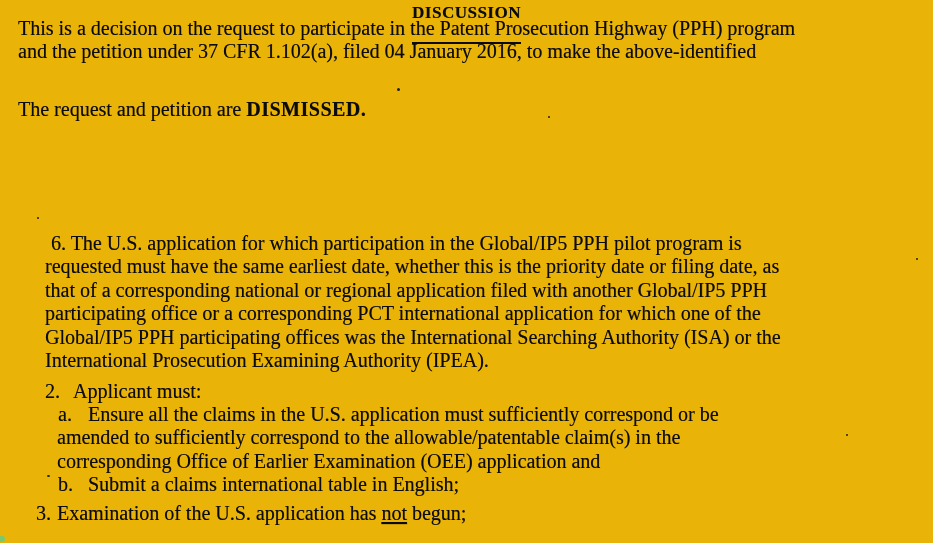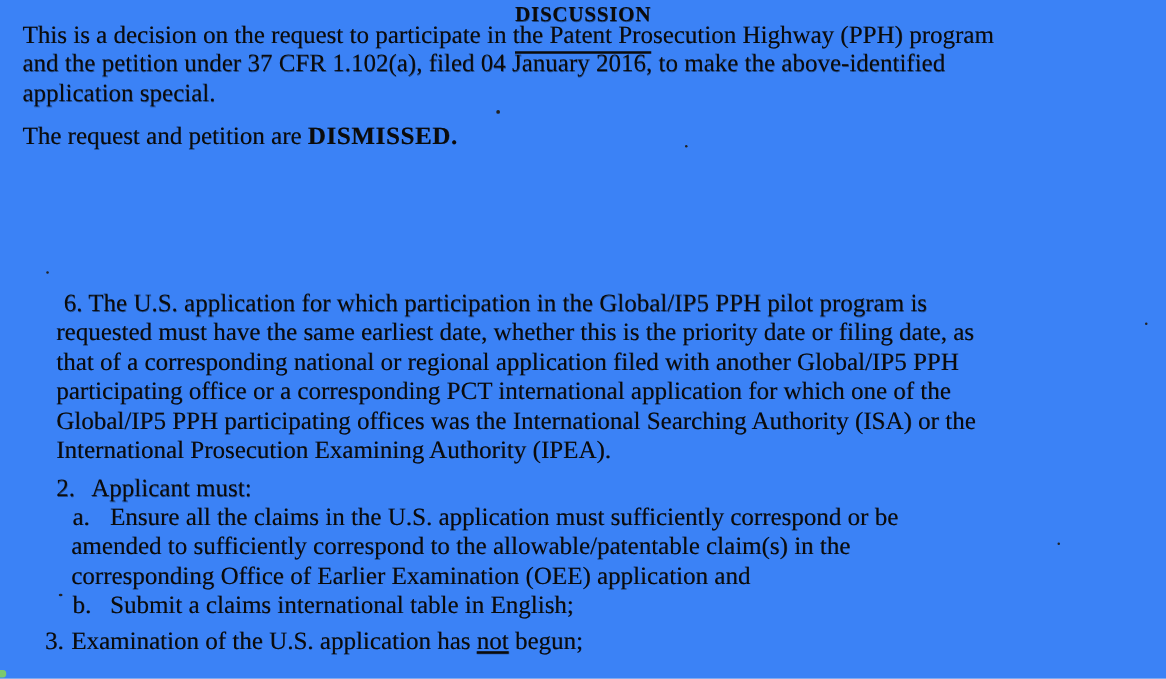--- a/index.html
+++ b/index.html
@@ -4,21 +4,21 @@
 <style>
   html, body {
     margin: 0;
     padding: 0;
     background: #e8e8e8;
   }
   .page {
     position: relative;
     width: 933px;
     height: 543px;
-    background: #3b82f6;
+    background: #eab308;
     overflow: hidden;
     font-family: "Liberation Serif", "DejaVu Serif", serif;
     font-size: 20px;
     line-height: 23.4px;
     color: #0b0b0b;
     text-shadow: 0.3px 0.3px 0 rgba(0,0,0,0.45);
   }
   .abs { position: absolute; }
   .line { white-space: nowrap; }
   .marker { display: inline-block; }
@@ -54,21 +54,20 @@
   }
 </style>
 </head>
 <body>
 
 <div class="page">
 
   <div class="abs" style="left:18px; top:17px;">
     <div class="line">This is a decision on the request to participate in the Patent Prosecution Highway (PPH) program</div>
     <div class="line">and the petition under 37 CFR 1.102(a), filed 04 January 2016, to make the above-identified</div>
-    <div class="line">application special.</div>
   </div>
 
   <div class="abs line" style="left:18px; top:98px;">
     <span>The request and petition are </span><span class="bold">DISMISSED</span><span class="bold">.</span>
   </div>
 
   <div class="abs heading-wrap">
     <span class="heading-text">DISCUSSION</span>
   </div>
 

